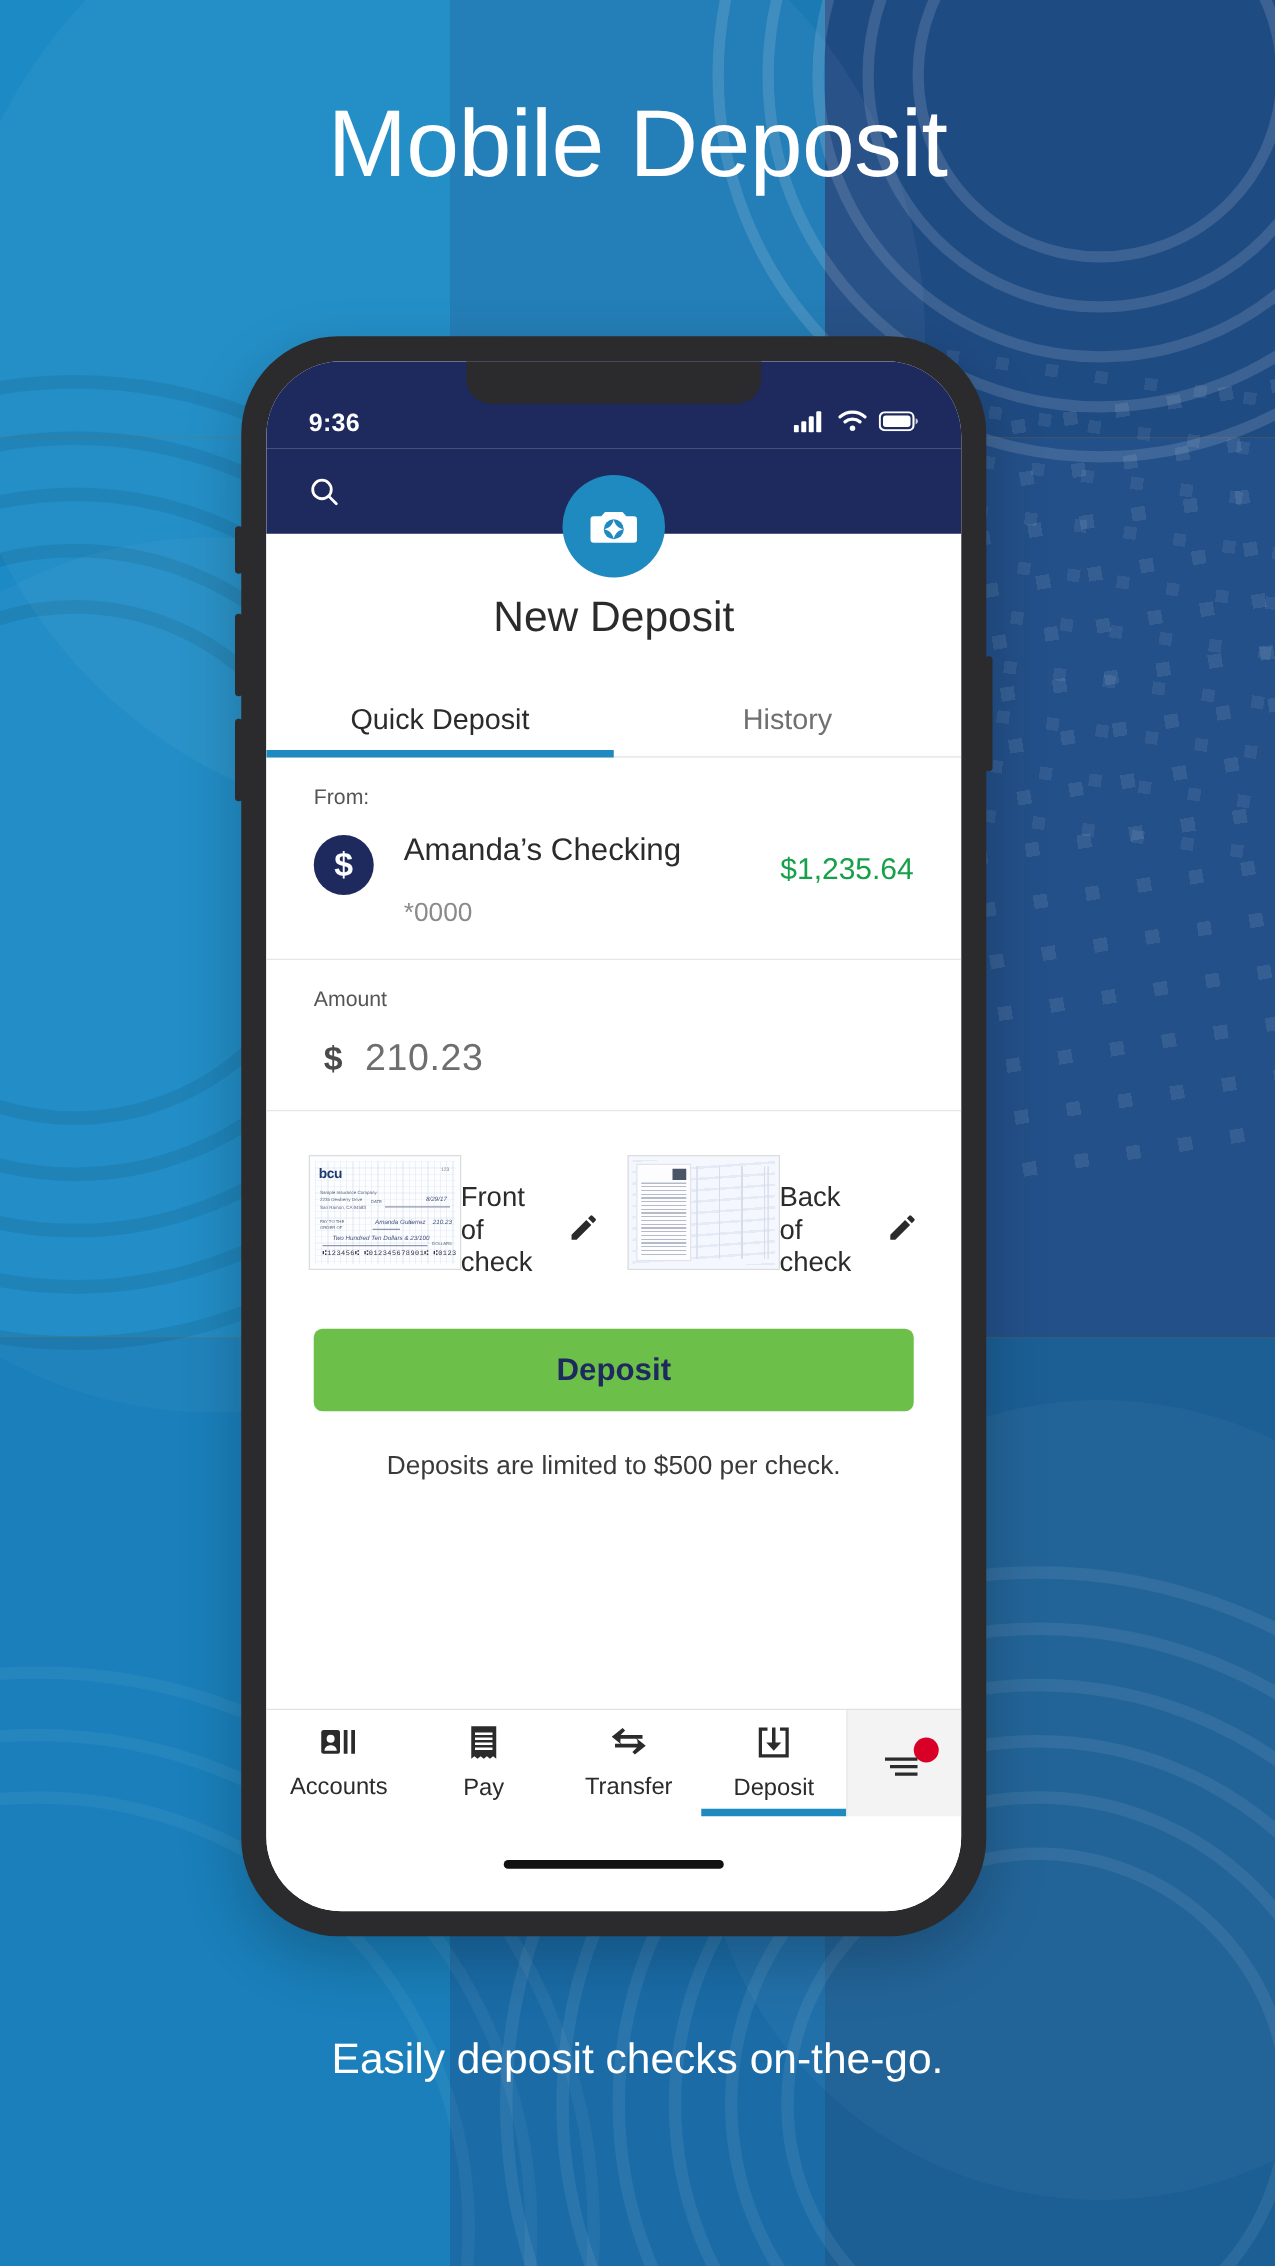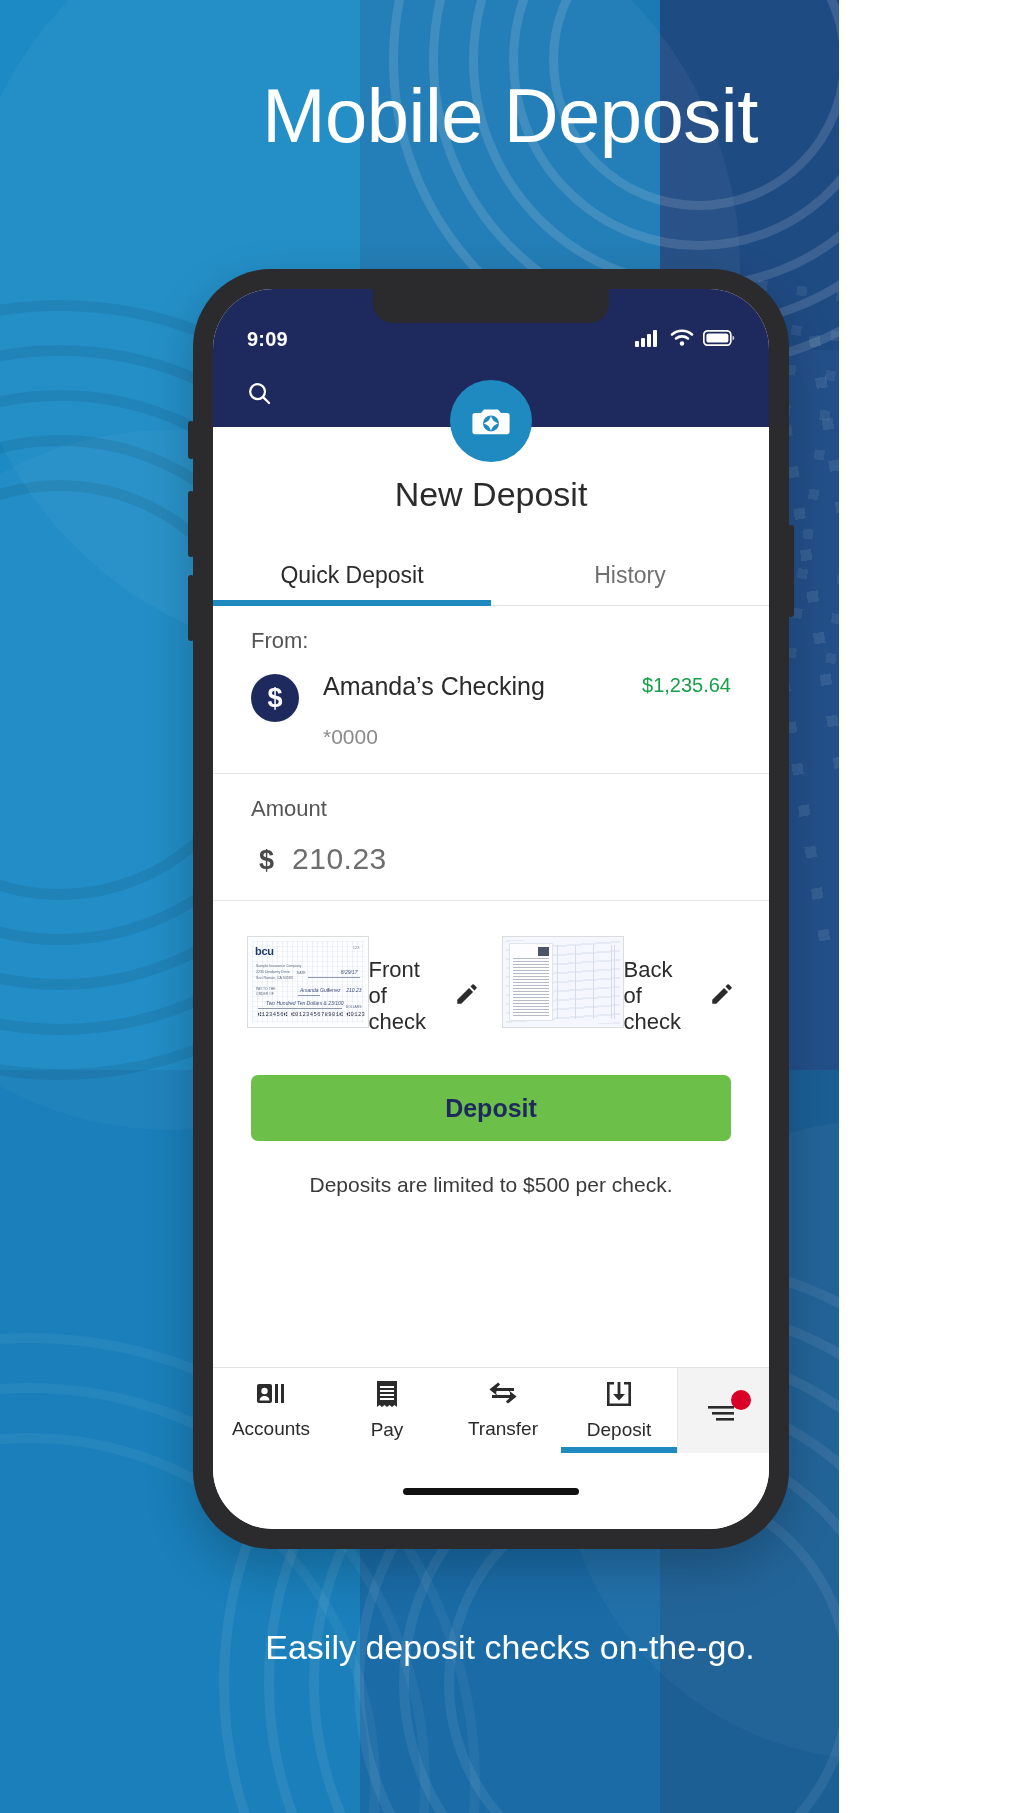--- a/index.html
+++ b/index.html
@@ -5,21 +5,21 @@
   * { box-sizing: border-box; margin: 0; padding: 0; }
   html, body {
     width: 1020px; height: 1813px;
     font-family: "Liberation Sans", sans-serif;
     overflow: hidden;
   }
 
   
   #page {
     position: relative;
-    width: 839px; height: 1813px;
+    width: 1020px; height: 1813px;
     background: #a16207;
     overflow: hidden;
   }
   .bg-layer { position: absolute; inset: 0; overflow: hidden; }
 
   
   .bg-tl { position:absolute; left:0; top:0; width:360px; height:350px; background:#1b8ac5; }
   .bg-tm { position:absolute; left:360px; top:0; width:300px; height:350px; background:#1b79b4; }
   .bg-tr { position:absolute; left:660px; top:0; width:360px; height:350px; background:#1f4b83; }
   .bg-ml { position:absolute; left:0; top:350px; width:360px; height:720px; background:#1b8ac5; }
@@ -204,34 +204,34 @@
     font-size:23px; color:#707070; cursor:pointer;
     position:relative;
   }
   .tab.active { color:#2b2b2b; }
   .tab.active::after {
     content:""; position:absolute; left:0; right:0; bottom:-1px;
     height:6px; background:#1f8ac0;
   }
 
   .section { padding:22px 38px 24px 38px; border-bottom:1px solid #e6e6e6; }
-  .field-label { font-size:22px; color:#555; }
+  .field-label { font-size:17px; color:#555; }
 
   .acct-row { display:flex; align-items:flex-start; margin-top:18px; }
   .acct-icon {
     width:48px; height:48px; border-radius:50%;
     background:#1e2a5e; color:#fff;
     display:flex; align-items:center; justify-content:center;
     font-size:27px; font-weight:700; flex:0 0 auto;
     margin-top:2px;
   }
   .acct-text { margin-left:24px; flex:1 1 auto; }
   .acct-name { font-size:25px; color:#2b2b2b; }
   .acct-num { font-size:21px; color:#8a8a8a; margin-top:24px; }
-  .acct-bal { font-size:20px; color:#17a04a; margin-top:2px; white-space:nowrap; }
+  .acct-bal { font-size:24px; color:#17a04a; margin-top:16px; white-space:nowrap; }
 
   .amount-row { display:flex; align-items:baseline; margin-top:20px; padding-left:8px; }
   .amount-sym { font-size:27px; color:#4a4a4a; font-weight:700; }
   .amount-val { font-size:30px; color:#6e6e6e; margin-left:18px; letter-spacing:0.5px; }
 
   
   .checks { display:flex; gap:22px; padding:28px 34px 6px 34px; }
   .check-col { flex:1; display:flex; flex-direction:row; align-items:center; }
   .check-img {
     width:100%; height:92px;
@@ -392,21 +392,21 @@
   <div class="phone">
     <div class="phone-btn btn-mute"></div>
     <div class="phone-btn btn-vup"></div>
     <div class="phone-btn btn-vdn"></div>
     <div class="btn-pwr"></div>
 
     <div class="screen">
 
       <div class="statusbar">
         <div class="notch"></div>
-        <div class="clock">9:09</div>
+        <div class="clock">9:36</div>
         <div class="status-icons">
           <span>
             <svg width="26" height="18" viewBox="0 0 26 18">
               <rect x="0" y="12" width="4" height="6" rx="1" fill="#fff"></rect>
               <rect x="6" y="9" width="4" height="9" rx="1" fill="#fff"></rect>
               <rect x="12" y="5" width="4" height="13" rx="1" fill="#fff"></rect>
               <rect x="18" y="1" width="4" height="17" rx="1" fill="#fff"></rect>
             </svg>
           </span>
           <span>

